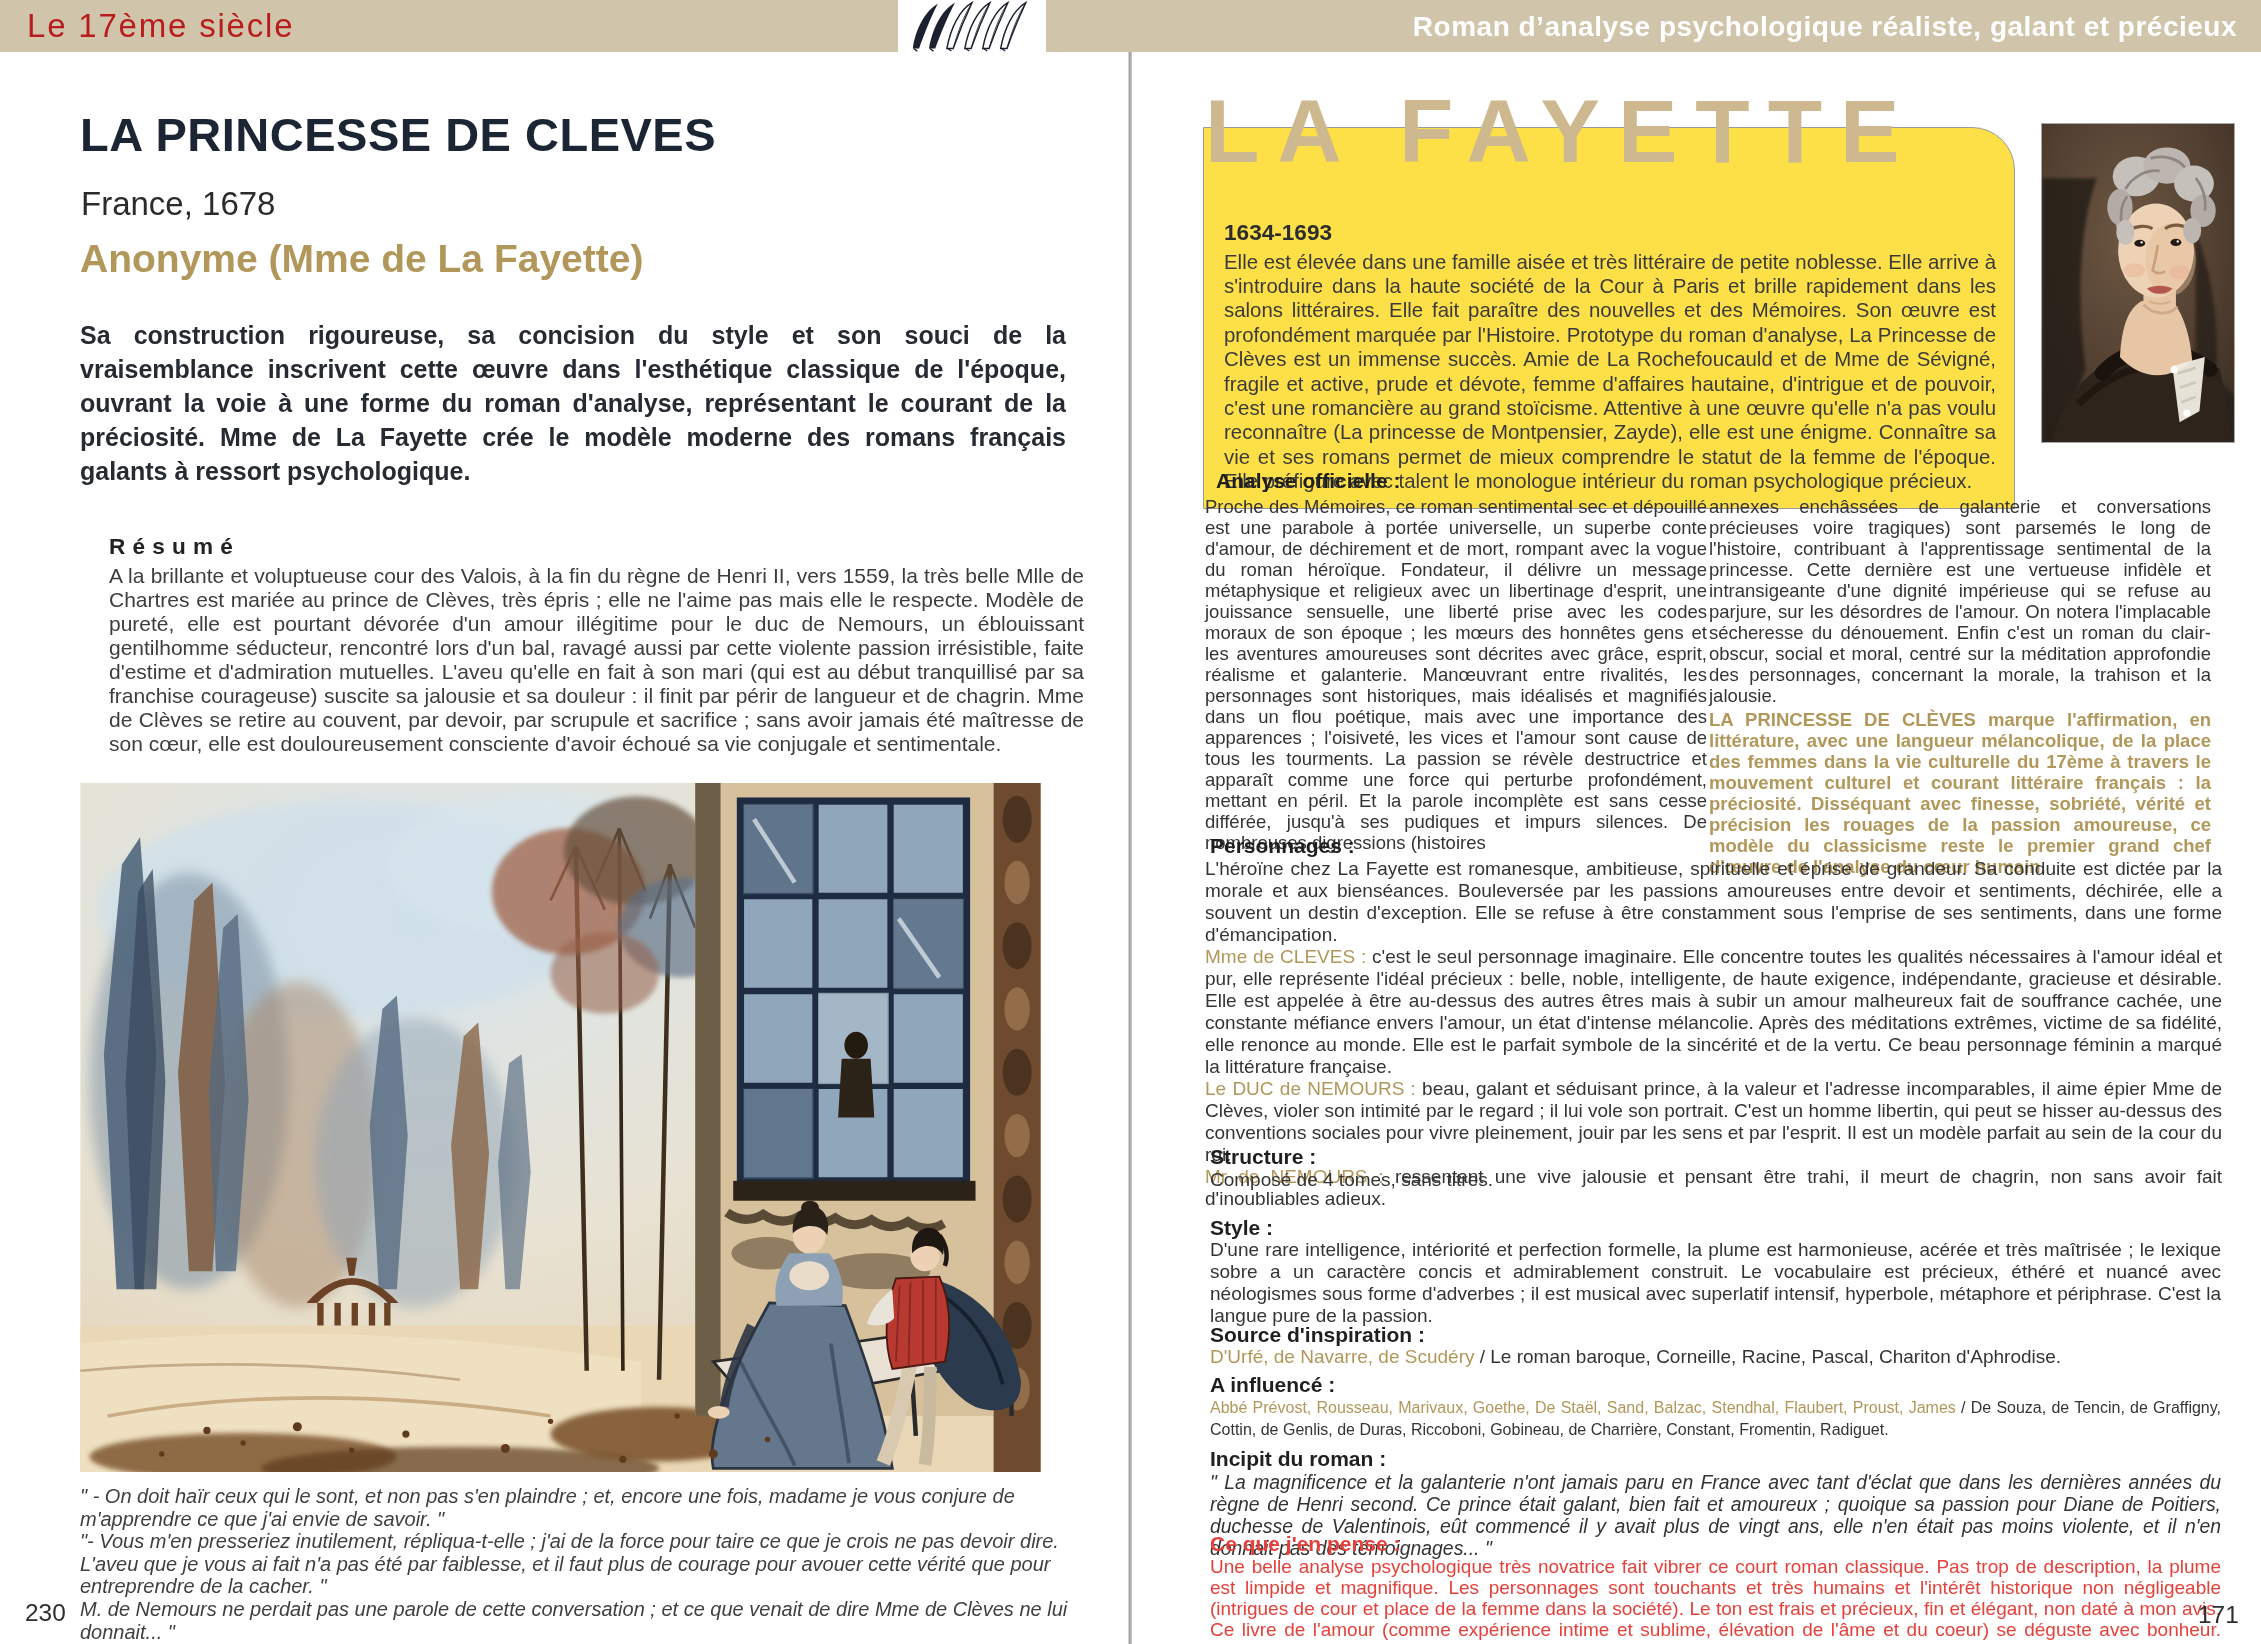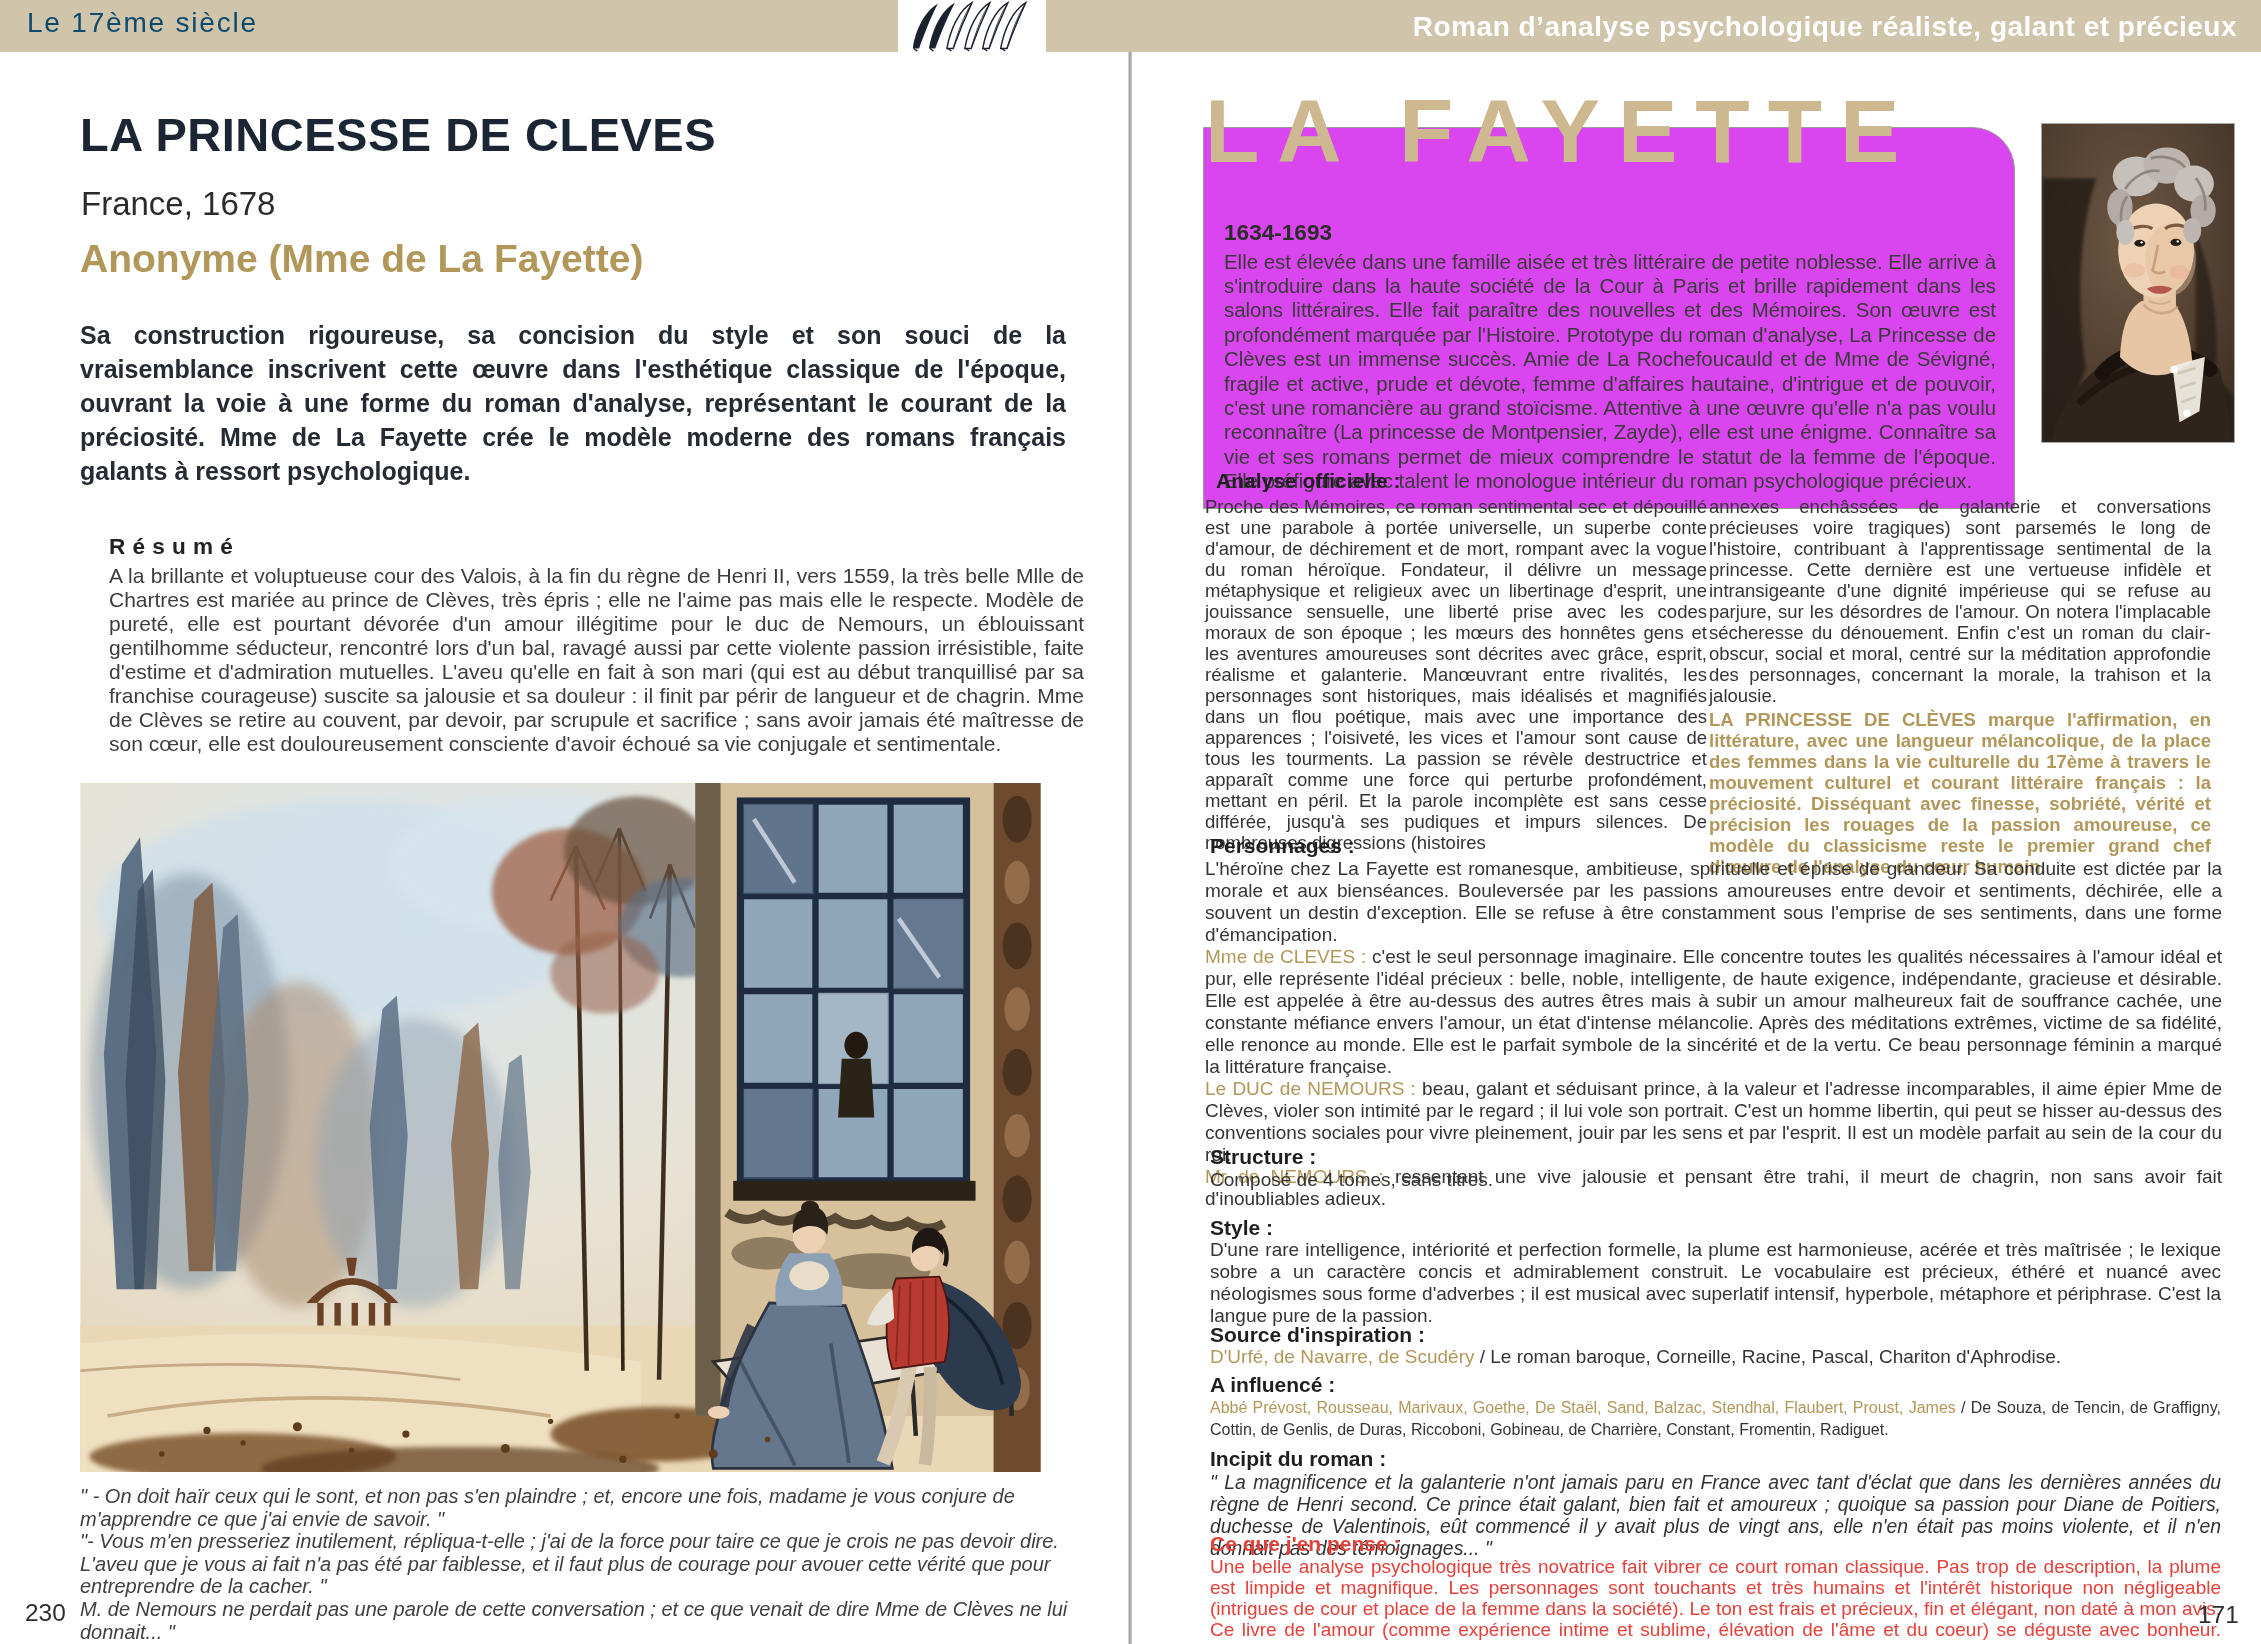--- a/index.html
+++ b/index.html
@@ -6,21 +6,21 @@
     --banner:#d0c5aa; --accent-tan:#b2975a; --title-tan:#cdb88f;
     --review-red:#e5413a; --ink:#3b3b3b; --title-navy:#1c2533;
   }
   *{box-sizing:border-box; margin:0; padding:0;}
   html,body{width:2262px; height:1645px; background:#ffffff; overflow:hidden;}
   body{font-family:"Liberation Sans", sans-serif; color:var(--ink);}
   #spread{position:relative; width:2262px; height:1645px; background:#fff;}
 
   
   .topbar{position:absolute; left:0; top:0; width:2262px; height:52px; background:var(--banner);}
-  .topbar-left{position:absolute; left:27px; top:7.2px; font-size:28px; font-weight:400; letter-spacing:1.8px; color:#0c4a6e;}
+  .topbar-left{position:absolute; left:27px; top:7.2px; font-size:33px; font-weight:400; letter-spacing:1.8px; color:#b91c1c;}
   .topbar-right{position:absolute; right:25px; top:11px; font-size:28px; font-weight:700; letter-spacing:0.5px; color:#fff;}
   .logo-box{position:absolute; left:898px; top:0; width:148px; height:52px; background:#fff;}
 
   .gutter{position:absolute; left:1128px; top:52px; width:3.6px; height:1593px;
           background:linear-gradient(to right,#e8e8e8,#9f9f9f 40%,#c9c9c9);}
 
   
   .lp-title{position:absolute; left:80px; top:107px; font-size:47px; font-weight:700; color:var(--title-navy); letter-spacing:0.5px;}
   .lp-country{position:absolute; left:81px; top:185px; font-size:33px; font-weight:400; color:#2b2b2b;}
   .lp-author{position:absolute; left:80px; top:237px; font-size:39px; font-weight:700; color:var(--accent-tan);}
@@ -33,21 +33,21 @@
   .painting svg{display:block;}
   .key-scene{position:absolute; left:80px; top:1485px; width:1006px; font-size:20px; line-height:22.6px; color:#303030;}
   .key-scene .it{font-style:italic; color:#3f3f3f;}
   .pageno{position:absolute; font-size:24.4px; color:#2e2e2e;}
   .pageno.left{left:25px; top:1599px;}
   .pageno.right{left:2198px; top:1601px;}
 
   
   .bio-box{position:absolute; left:1203px; top:127px; width:812px; min-height:312px;
            border:1.8px solid #9a9a9a; border-top-right-radius:43px;
-           padding:92px 18px 14.5px 20px; background:#d946ef;}
+           padding:92px 18px 14.5px 20px; background:#fde047;}
   .bio-dates{font-size:22.6px; font-weight:600; color:#2c2c2c; margin-bottom:3.6px;}
   .bio-text{font-size:20.4px; line-height:24.4px; color:#3a3a3a; text-align:justify;}
   .fayette-title{position:absolute; left:1205px; top:80px; font-size:89px; font-weight:700;
                  letter-spacing:18px; color:var(--title-tan); white-space:nowrap;}
   .portrait{position:absolute; left:2041px; top:123px; width:194px; height:320px;
             border:0.9px solid #a8a8a8; overflow:hidden; background:#4c3b2d;}
 
   
   .sec-head{position:absolute; font-size:21px; font-weight:700; color:#1f1f1f;}
   .rp-analysis-head{left:1216px; top:469px;}

